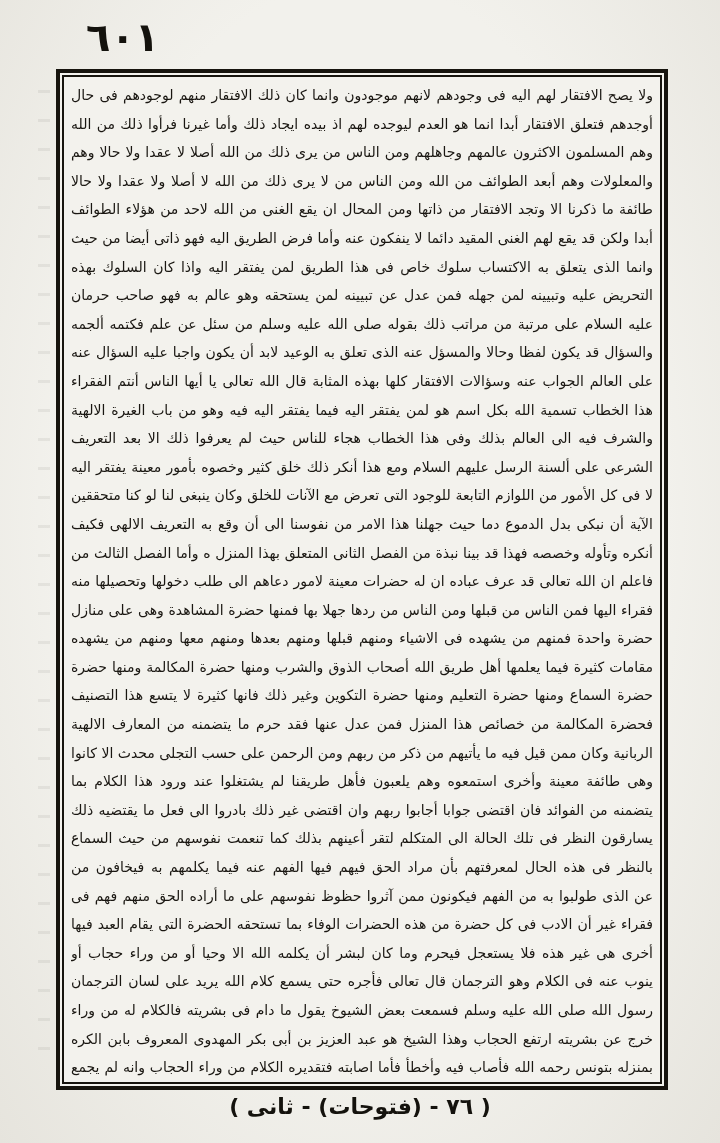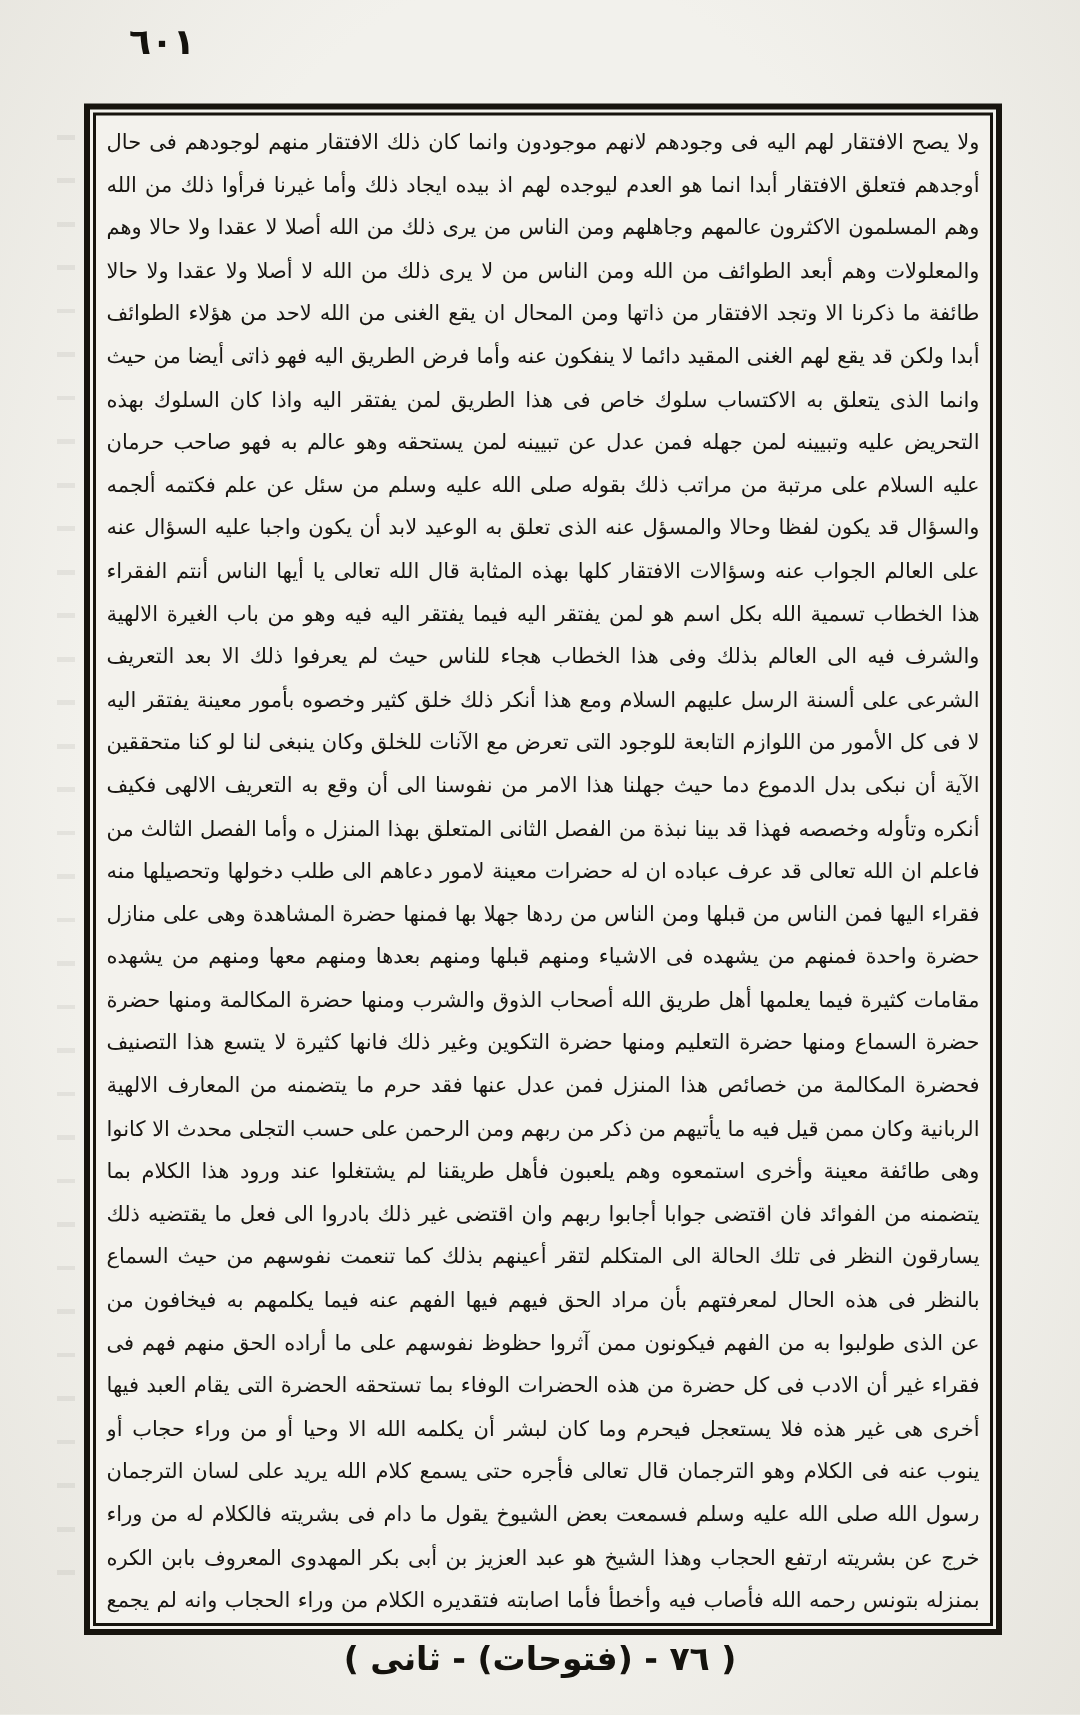--- a/index.html
+++ b/index.html
@@ -15,21 +15,21 @@
   }
   
   .margin-noise{
     position:absolute;left:38px;top:90px;width:12px;height:980px;
     background:repeating-linear-gradient(to bottom,
       rgba(90,88,80,.18) 0 3px, transparent 3px 29px);
     opacity:.5;filter:blur(.4px);
   }
   .page-number{
     position:absolute;top:14px;left:86px;
-    font-size:24px;font-weight:bold;color:#14120d;
+    font-size:40px;font-weight:bold;color:#14120d;
     letter-spacing:1px;
   }
   .frame{
     position:absolute;left:56px;top:69px;width:612px;height:1021px;
     box-sizing:border-box;
     border:4px solid #17140e;
     padding:2px;
     background:#f3f2ed;
   }
   .frame-inner{

